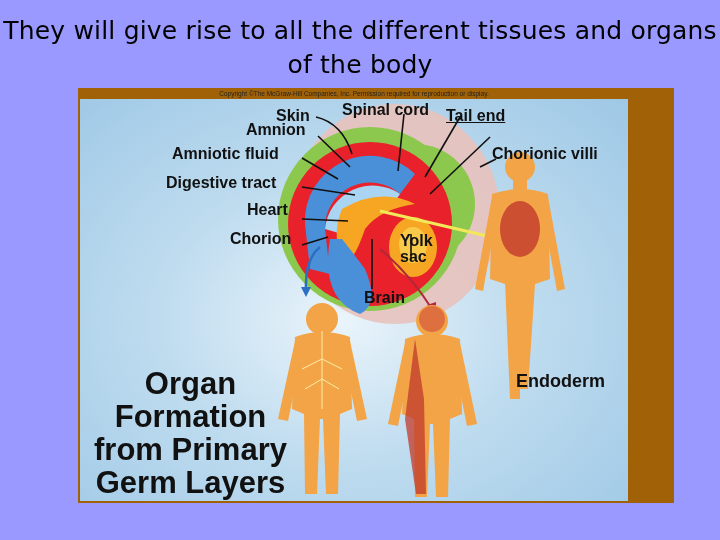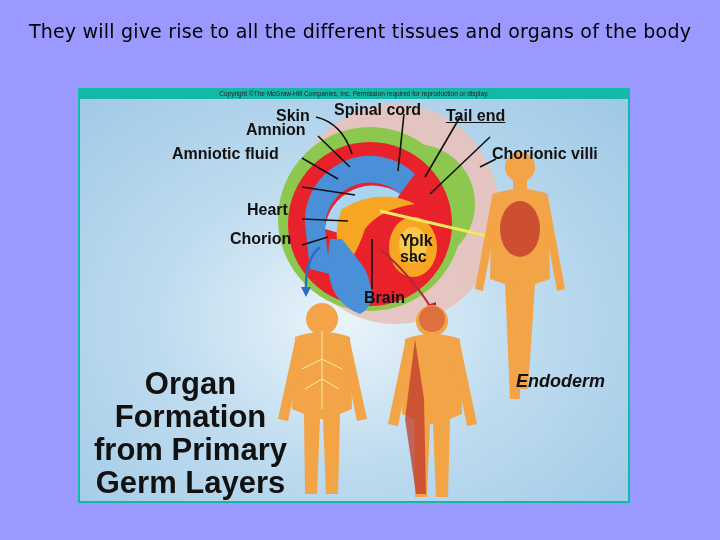--- a/index.html
+++ b/index.html
@@ -6,41 +6,41 @@
   body {
     width: 720px; height: 540px; overflow: hidden;
     background: #9999ff;
     position: relative;
     font-family: "DejaVu Sans", sans-serif;
   }
   .slide-title {
     position: absolute; left: 0; top: 14px; width: 720px;
     text-align: center; color: #000;
     font-family: "DejaVu Sans", sans-serif;
-    font-size: 19px; line-height: 34px; letter-spacing: 0.2px;
+    font-size: 25px; line-height: 34px; letter-spacing: 0.2px;
   }
   .figure {
-    position: absolute; left: 78px; top: 88px; width: 552px; height: 415px;
-    background: #14b8a6; overflow: hidden;
+    position: absolute; left: 78px; top: 88px; width: 596px; height: 415px;
+    background: #a16207; overflow: hidden;
   }
   .copyright {
     position: absolute; left: 0; top: 0; width: 552px; height: 11px;
     text-align: center; font-size: 6.5px; line-height: 11px; color: #222;
     font-family: "Liberation Sans", sans-serif;
   }
   .panel {
     position: absolute; left: 2px; top: 11px; width: 548px; height: 402px;
     background: radial-gradient(ellipse at 48% 55%, #eaf4fb 0%, #bfdcef 45%, #9ec8e6 100%);
   }
   .lbl {
     position: absolute; font-family: "Liberation Sans", sans-serif;
     font-weight: bold; color: #111; white-space: nowrap;
   }
   .lbl-sm { font-size: 16px; line-height: 18px; }
-  .lbl-md { font-size: 18px; line-height: 20px; font-style: italic; }
+  .lbl-md { font-size: 18px; line-height: 20px; }
   .main-label {
     position: absolute; left: 8px; top: 268px; width: 205px;
     text-align: center; font-family: "Liberation Sans", sans-serif;
     font-weight: bold; font-size: 31px; line-height: 33px; color: #111;
   }
   svg.art { position: absolute; left: 0; top: 0; }
 </style>
 </head>
 <body>
 
@@ -115,25 +115,26 @@
         <circle cx="352" cy="222" r="16"></circle>
         <path d="M 325 240 Q 352 230 380 240 L 382 315 L 370 320 L 368 398 L 356 398 L 353 325 L 350 325 L 347 398 L 335 398 L 334 320 L 322 315 Z"></path>
         <path d="M 325 244 L 308 325 L 318 327 L 332 258 Z"></path>
         <path d="M 380 244 L 397 325 L 387 327 L 373 258 Z"></path>
       </g>
       <path d="M 335 240 L 325 320 L 336 395 L 346 395 L 344 300 Z" fill="#c0392b" opacity="0.75"></path>
       <circle cx="352" cy="220" r="13" fill="#d45a3a" opacity="0.7"></circle>
     </svg>
 
     <div class="lbl lbl-sm" style="left:196px; top:8px;">Skin</div>
-    <div class="lbl lbl-sm" style="left:254px; top:2px;">Spinal cord</div>
+    <div class="lbl lbl-sm" style="left:262px; top:2px;">Spinal cord</div>
     <div class="lbl lbl-sm" style="left:366px; top:8px;text-decoration:underline;">Tail end</div>
     <div class="lbl lbl-sm" style="left:166px; top:22px;">Amnion</div>
     <div class="lbl lbl-sm" style="left:92px; top:46px;">Amniotic fluid</div>
     <div class="lbl lbl-sm" style="left:412px; top:46px;">Chorionic villi</div>
+    <div class="lbl lbl-sm" style="left:86px; top:75px;">Digestive tract</div>
     <div class="lbl lbl-sm" style="left:167px; top:102px;">Heart</div>
     <div class="lbl lbl-sm" style="left:150px; top:131px;">Chorion</div>
     <div class="lbl lbl-sm" style="left:320px; top:134px; width:40px; line-height:16px; text-align:left; white-space:normal;">Yolk sac</div>
     <div class="lbl lbl-sm" style="left:272px; top:190px;margin-left:12px;">Brain</div>
 
     <div class="lbl lbl-md" style="left:436px; top:272px;">Endoderm</div>
 
     <div class="main-label">Organ Formation from Primary Germ Layers</div>
   </div>
 </div>

